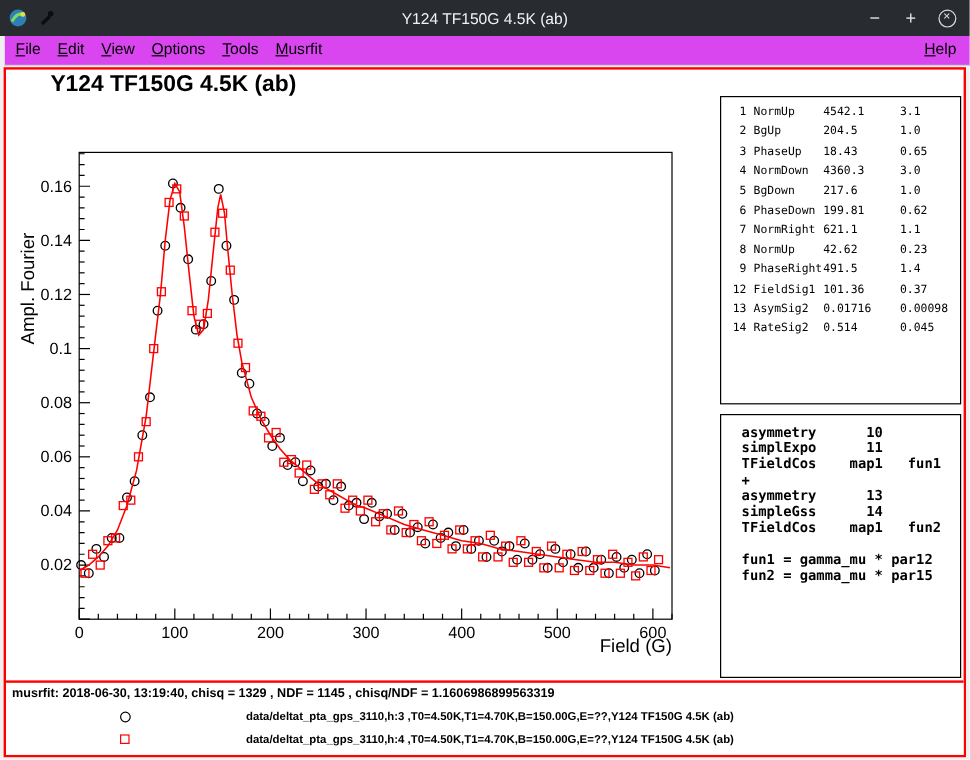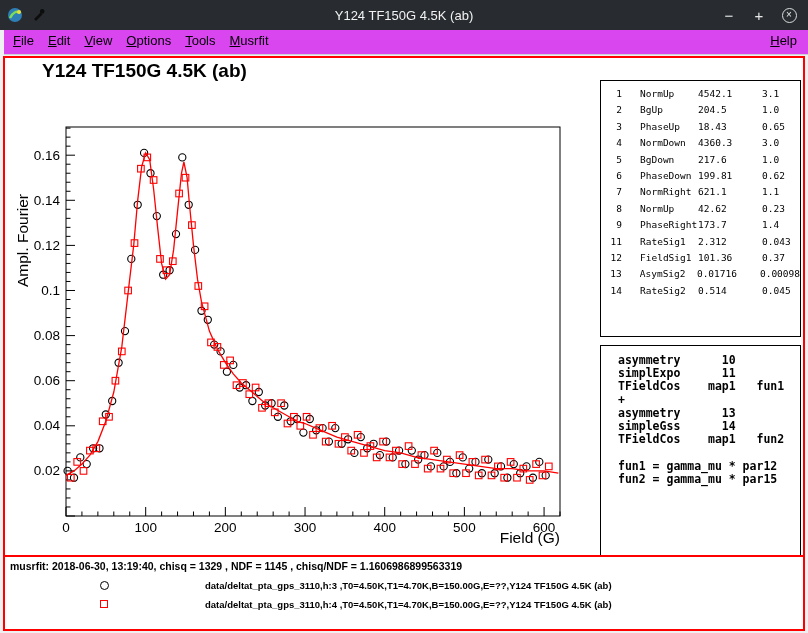--- a/index.html
+++ b/index.html
@@ -30,31 +30,31 @@
   .canvas{position:absolute;top:56px;left:3px;right:3px;bottom:2px;background:#fff;
           border:2px solid #ff0000}
   .plot-title{position:absolute;left:37px;top:2px;font-size:19px;font-weight:bold;white-space:nowrap}
   svg.plot{position:absolute;left:0;top:0;font-family:"Liberation Sans",sans-serif}
 
   .param-box{position:absolute;right:2px;top:22px;width:201px;height:257px;border:1px solid #000;
              background:#fff;box-sizing:border-box;padding:5px 0 0 5px;
              font-family:"DejaVu Sans Mono",monospace;font-size:9.5px;line-height:16.4px}
   .param-row{display:flex;white-space:nowrap}
   .p-num{width:16px;text-align:right}
-  .p-name{margin-left:18px;width:58px}
+  .p-name{margin-left:6px;width:58px}
   .p-val{width:64px}
   .p-err{flex:1}
 
   .theory-box{position:absolute;right:2px;top:287px;width:201px;height:220px;border:1px solid #000;
               background:#fff;box-sizing:border-box;padding:8px 0 0 17px;
               font-family:"DejaVu Sans Mono",monospace;font-size:11.5px;font-weight:bold;
               line-height:13.2px;white-space:pre}
 
   
-  .footer{position:absolute;left:0;right:0;bottom:12px;height:60px;background:#fff;
+  .footer{position:absolute;left:0;right:0;bottom:0;height:60px;background:#fff;
           border-top:2px solid #ff0000}
   .status-line{position:absolute;left:5px;top:3px;font-size:10.5px;font-weight:bold;white-space:nowrap}
   .legend-wrap{position:absolute;left:0;top:0;right:0;bottom:0}
   .legend-row{position:absolute;left:0;right:0;height:19px}
   .legend-marker{position:absolute;left:95px;top:4px;box-sizing:border-box}
   .legend-marker.circle{width:9px;height:9px;border:1.3px solid #000;border-radius:50%}
   .legend-marker.square{width:8px;height:8px;border:1.3px solid #ff0000}
   .legend-label{position:absolute;left:200px;top:3px;font-size:9.5px;font-weight:bold;white-space:nowrap}
 </style>
 </head>
@@ -405,28 +405,22 @@
         </div>
         <div class="param-row">
           <span class="p-num">8</span>
           <span class="p-name">NormUp</span>
           <span class="p-val">42.62</span>
           <span class="p-err">0.23</span>
         </div>
         <div class="param-row">
           <span class="p-num">9</span>
           <span class="p-name">PhaseRight</span>
-          <span class="p-val">173.7</span>
+          <span class="p-val">491.5</span>
           <span class="p-err">1.4</span>
-        </div>
-        <div class="param-row">
-          <span class="p-num">11</span>
-          <span class="p-name">RateSig1</span>
-          <span class="p-val">2.312</span>
-          <span class="p-err">0.043</span>
         </div>
         <div class="param-row">
           <span class="p-num">12</span>
           <span class="p-name">FieldSig1</span>
           <span class="p-val">101.36</span>
           <span class="p-err">0.37</span>
         </div>
         <div class="param-row">
           <span class="p-num">13</span>
           <span class="p-name">AsymSig2</span>

